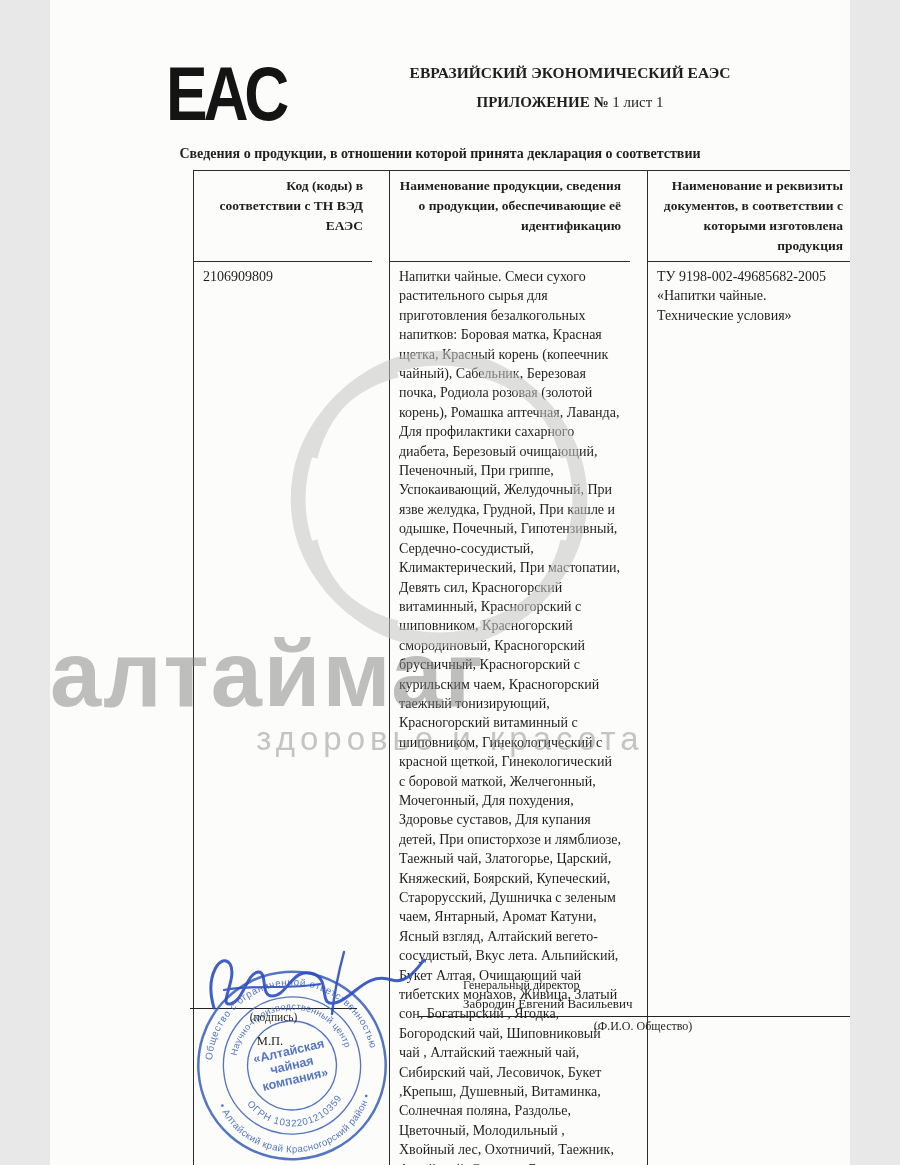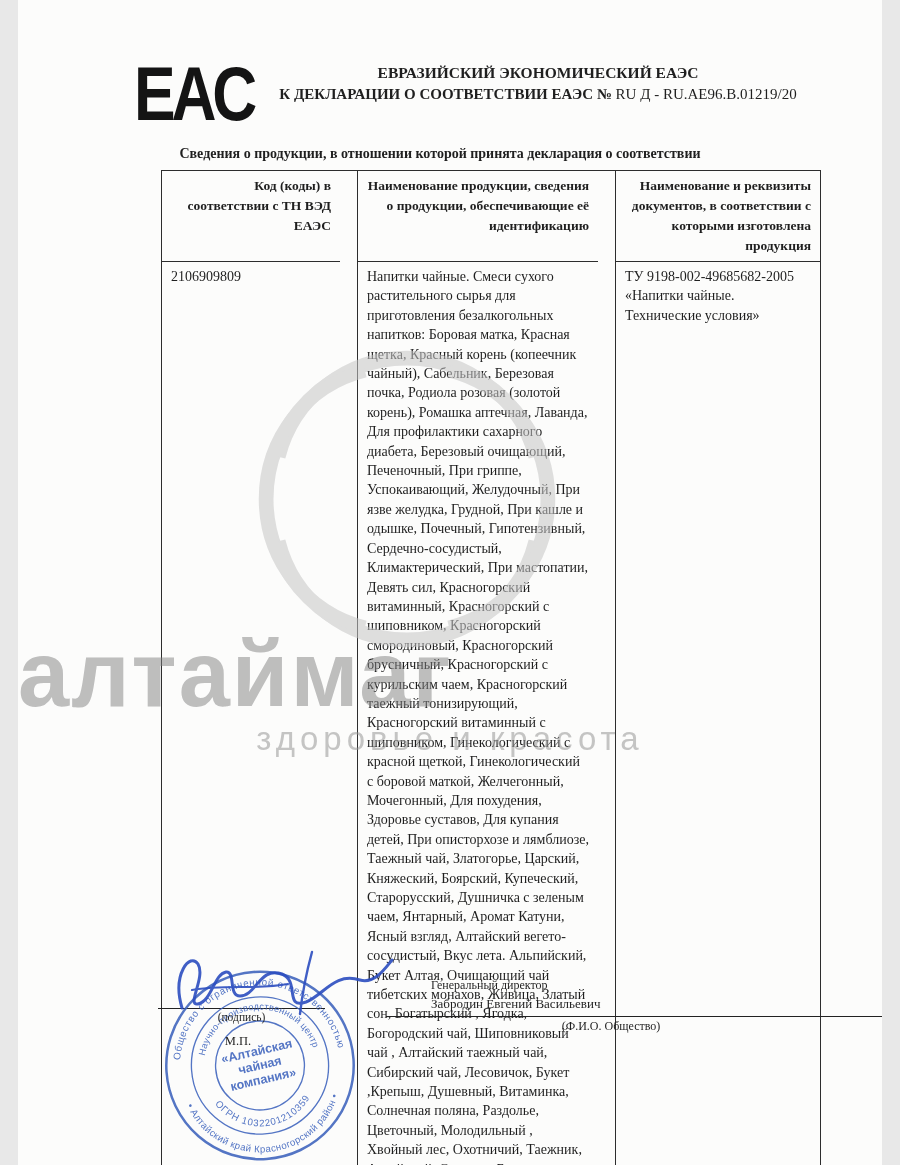--- a/index.html
+++ b/index.html
@@ -1,17 +1,17 @@
 <!DOCTYPE html>
 <html><head>
 <meta charset="utf-8">
 <style>
   html,body{margin:0;padding:0;background:#e8e8e8;}
   .page{
-    position:relative;width:864px;height:1165px;margin:0 auto;
+    position:relative;width:800px;height:1165px;margin:0 auto;
     background:#fcfcfb;overflow:hidden;
     font-family:"Liberation Serif", serif;color:#1f1f1f;
   }
   
   .eac{
     position:absolute;left:116px;top:56px;
     font-family:"Liberation Sans",sans-serif;font-weight:bold;
     font-size:76px;line-height:76px;letter-spacing:-5px;color:#141414;
     transform:scale(0.82,1.0);transform-origin:left top;
   }
@@ -67,21 +67,21 @@
 </style>
 </head>
 <body>
 
 <div class="page">
 
   <div class="eac">EAC</div>
 
   <div class="hdr">
     <div class="l1">ЕВРАЗИЙСКИЙ ЭКОНОМИЧЕСКИЙ ЕАЭС</div>
-    <div class="l3"><b>К ДЕКЛАРАЦИИ О СООТВЕТСТВИИ ЕАЭС №</b><span> RU Д - RU.АЕ96.В.01219/20</span></div>
+    <div class="l2"><b>ПРИЛОЖЕНИЕ №</b><span> 1 лист 1</span></div>
   </div>
   <div class="subtitle">Сведения о продукции, в отношении которой принята декларация о соответствии</div>
 
   <div class="doc-table">
     <div class="tcell th">Код (коды) в соответствии с ТН ВЭД ЕАЭС</div>
     <div class="tcell th c2">Наименование продукции, сведения о продукции, обеспечивающие её идентификацию</div>
     <div class="tcell th c2">Наименование и реквизиты документов, в соответствии с которыми изготовлена продукция</div>
     <div class="tcell td">2106909809</div>
     <div class="tcell td c2 cell-desc">Напитки чайные. Смеси сухого растительного сырья для приготовления безалкогольных напитков: Боровая матка, Красная щетка, Красный корень (копеечник чайный), Сабельник, Березовая почка, Родиола розовая (золотой корень), Ромашка аптечная, Лаванда, Для профилактики сахарного диабета, Березовый очищающий, Печеночный, При гриппе, Успокаивающий, Желудочный, При язве желудка, Грудной, При кашле и одышке, Почечный, Гипотензивный, Сердечно-сосудистый, Климактерический, При мастопатии, Девять сил, Красногорский витаминный, Красногорский с шиповником, Красногорский смородиновый, Красногорский брусничный, Красногорский с курильским чаем, Красногорский таежный тонизирующий, Красногорский витаминный с шиповником, Гинекологический с красной щеткой, Гинекологический с боровой маткой, Желчегонный, Мочегонный, Для похудения, Здоровье суставов, Для купания детей, При описторхозе и лямблиозе, Таежный чай, Златогорье, Царский, Княжеский, Боярский, Купеческий, Старорусский, Душничка с зеленым чаем, Янтарный, Аромат Катуни, Ясный взгляд, Алтайский вегето-сосудистый, Вкус лета. Альпийский, Букет Алтая, Очищающий чай тибетских монахов, Живица, Златый сон, Богатырский , Ягодка, Богородский чай, Шиповниковый чай , Алтайский таежный чай, Сибирский чай, Лесовичок, Букет ,Крепыш, Душевный, Витаминка, Солнечная поляна, Раздолье, Цветочный, Молодильный , Хвойный лес, Охотничий, Таежник, Алтайский ,Совенок, Будь здоров, Гречишный, Чудо бор, АлтайЧай, Плодово-Ягодный , Ягодный, АлтайЧиК, Алтай Сад, Медвежий чай, Здоровичок, Алтын, Добрый, Бодрый, Вкусный, Любимый чай, Алтайский клад, Посиделкин, Магия Алтая, Древний обычай.</div>
     <div class="tcell td c2">ТУ 9198-002-49685682-2005 «Напитки чайные. Технические условия»</div>

